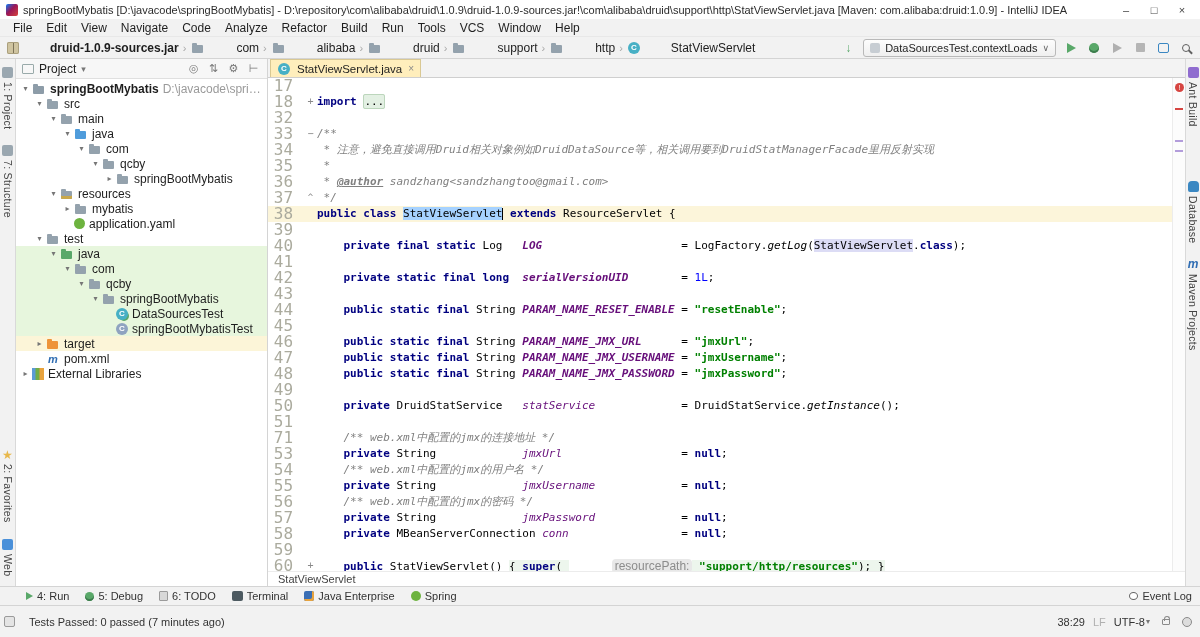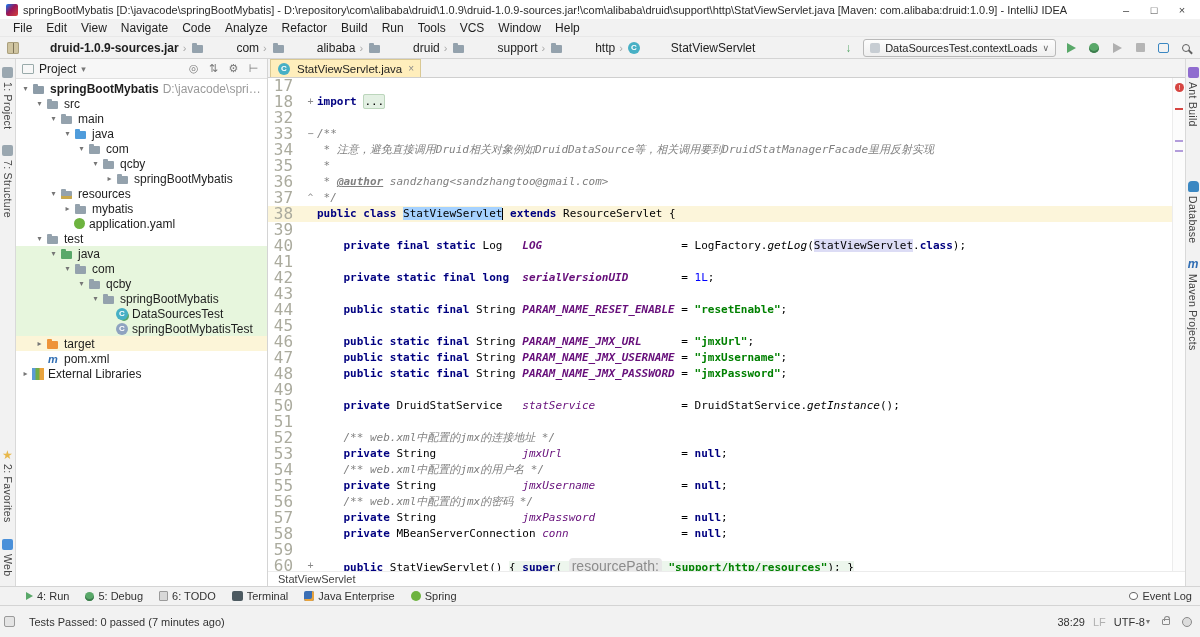--- a/index.html
+++ b/index.html
@@ -97,21 +97,21 @@
   .s-str{color:#008000;font-weight:bold;}
   .s-num{color:#0000ff;}
   .s-cmt{color:#808080;font-style:italic;}
   .s-tag{color:#808080;font-weight:bold;text-decoration:underline;font-style:italic;}
   .s-call{font-style:italic;}
   .s-fld{color:#660e7a;font-style:italic;}
   .s-sfld{color:#660e7a;font-style:italic;font-weight:bold;}
   .s-sel{background:#a6d2ff;}
   .s-usage{background:#dcdcf5;}
   .s-fold{background:#e3f0e3;border:1px solid #bcd6bc;border-radius:2px;}
-  .s-hint{background:#e8e8e8;color:#8c8c8c;border-radius:4px;padding:0 3px;font-size:14px;font-family:"Liberation Sans",sans-serif;}
+  .s-hint{background:#e8e8e8;color:#8c8c8c;border-radius:4px;padding:0 3px;font-size:12px;font-family:"Liberation Sans",sans-serif;margin-left:43px;}
   .s-mb{background:#edf6ed;}
   .s-caret{display:inline-block;width:0;border-left:1.5px solid #000;height:12px;vertical-align:middle;}
   
   .estripe{position:absolute;top:0;right:0;bottom:0;width:13px;background:#fcfcfc;border-left:1px solid #ececec;}
   .e-ind{position:absolute;top:5px;left:2px;width:9px;height:9px;border-radius:50%;background:#d64541;color:#fff;font-size:7px;line-height:9px;text-align:center;font-family:"Liberation Sans",sans-serif;}
   .e-mark{position:absolute;left:2px;width:8px;height:2px;}
   .ebread{height:15px;border-top:1px solid #ececec;background:#fff;display:flex;align-items:center;padding-left:10px;font-size:11px;color:#444;flex:none;}
   
   .bottombar{height:19px;background:#f2f2f2;border-top:1px solid #d4d4d4;display:flex;align-items:center;padding:0 8px 0 26px;gap:20px;flex:none;font-size:11px;}
   .bb-item{display:flex;align-items:center;gap:4px;color:#333;}
@@ -489,21 +489,21 @@
             <span class="g">50</span>
             <span class="fm"></span>
             <span class="codetext"><span class="s-p">    </span><span class="s-kw">private </span><span class="s-p">DruidStatService   </span><span class="s-fld">statService</span><span class="s-p">             = DruidStatService.</span><span class="s-call">getInstance</span><span class="s-p">();</span></span>
           </div>
           <div class="cl">
             <span class="g">51</span>
             <span class="fm"></span>
             <span class="codetext"></span>
           </div>
           <div class="cl">
-            <span class="g">52</span>
+            <span class="g">71</span>
             <span class="fm"></span>
             <span class="codetext"><span class="s-p">    </span><span class="s-cmt">/** web.xml中配置的jmx的连接地址 */</span></span>
           </div>
           <div class="cl">
             <span class="g">53</span>
             <span class="fm"></span>
             <span class="codetext"><span class="s-p">    </span><span class="s-kw">private </span><span class="s-p">String             </span><span class="s-fld">jmxUrl</span><span class="s-p">                  = </span><span class="s-kw">null</span><span class="s-p">;</span></span>
           </div>
           <div class="cl">
             <span class="g">54</span>

